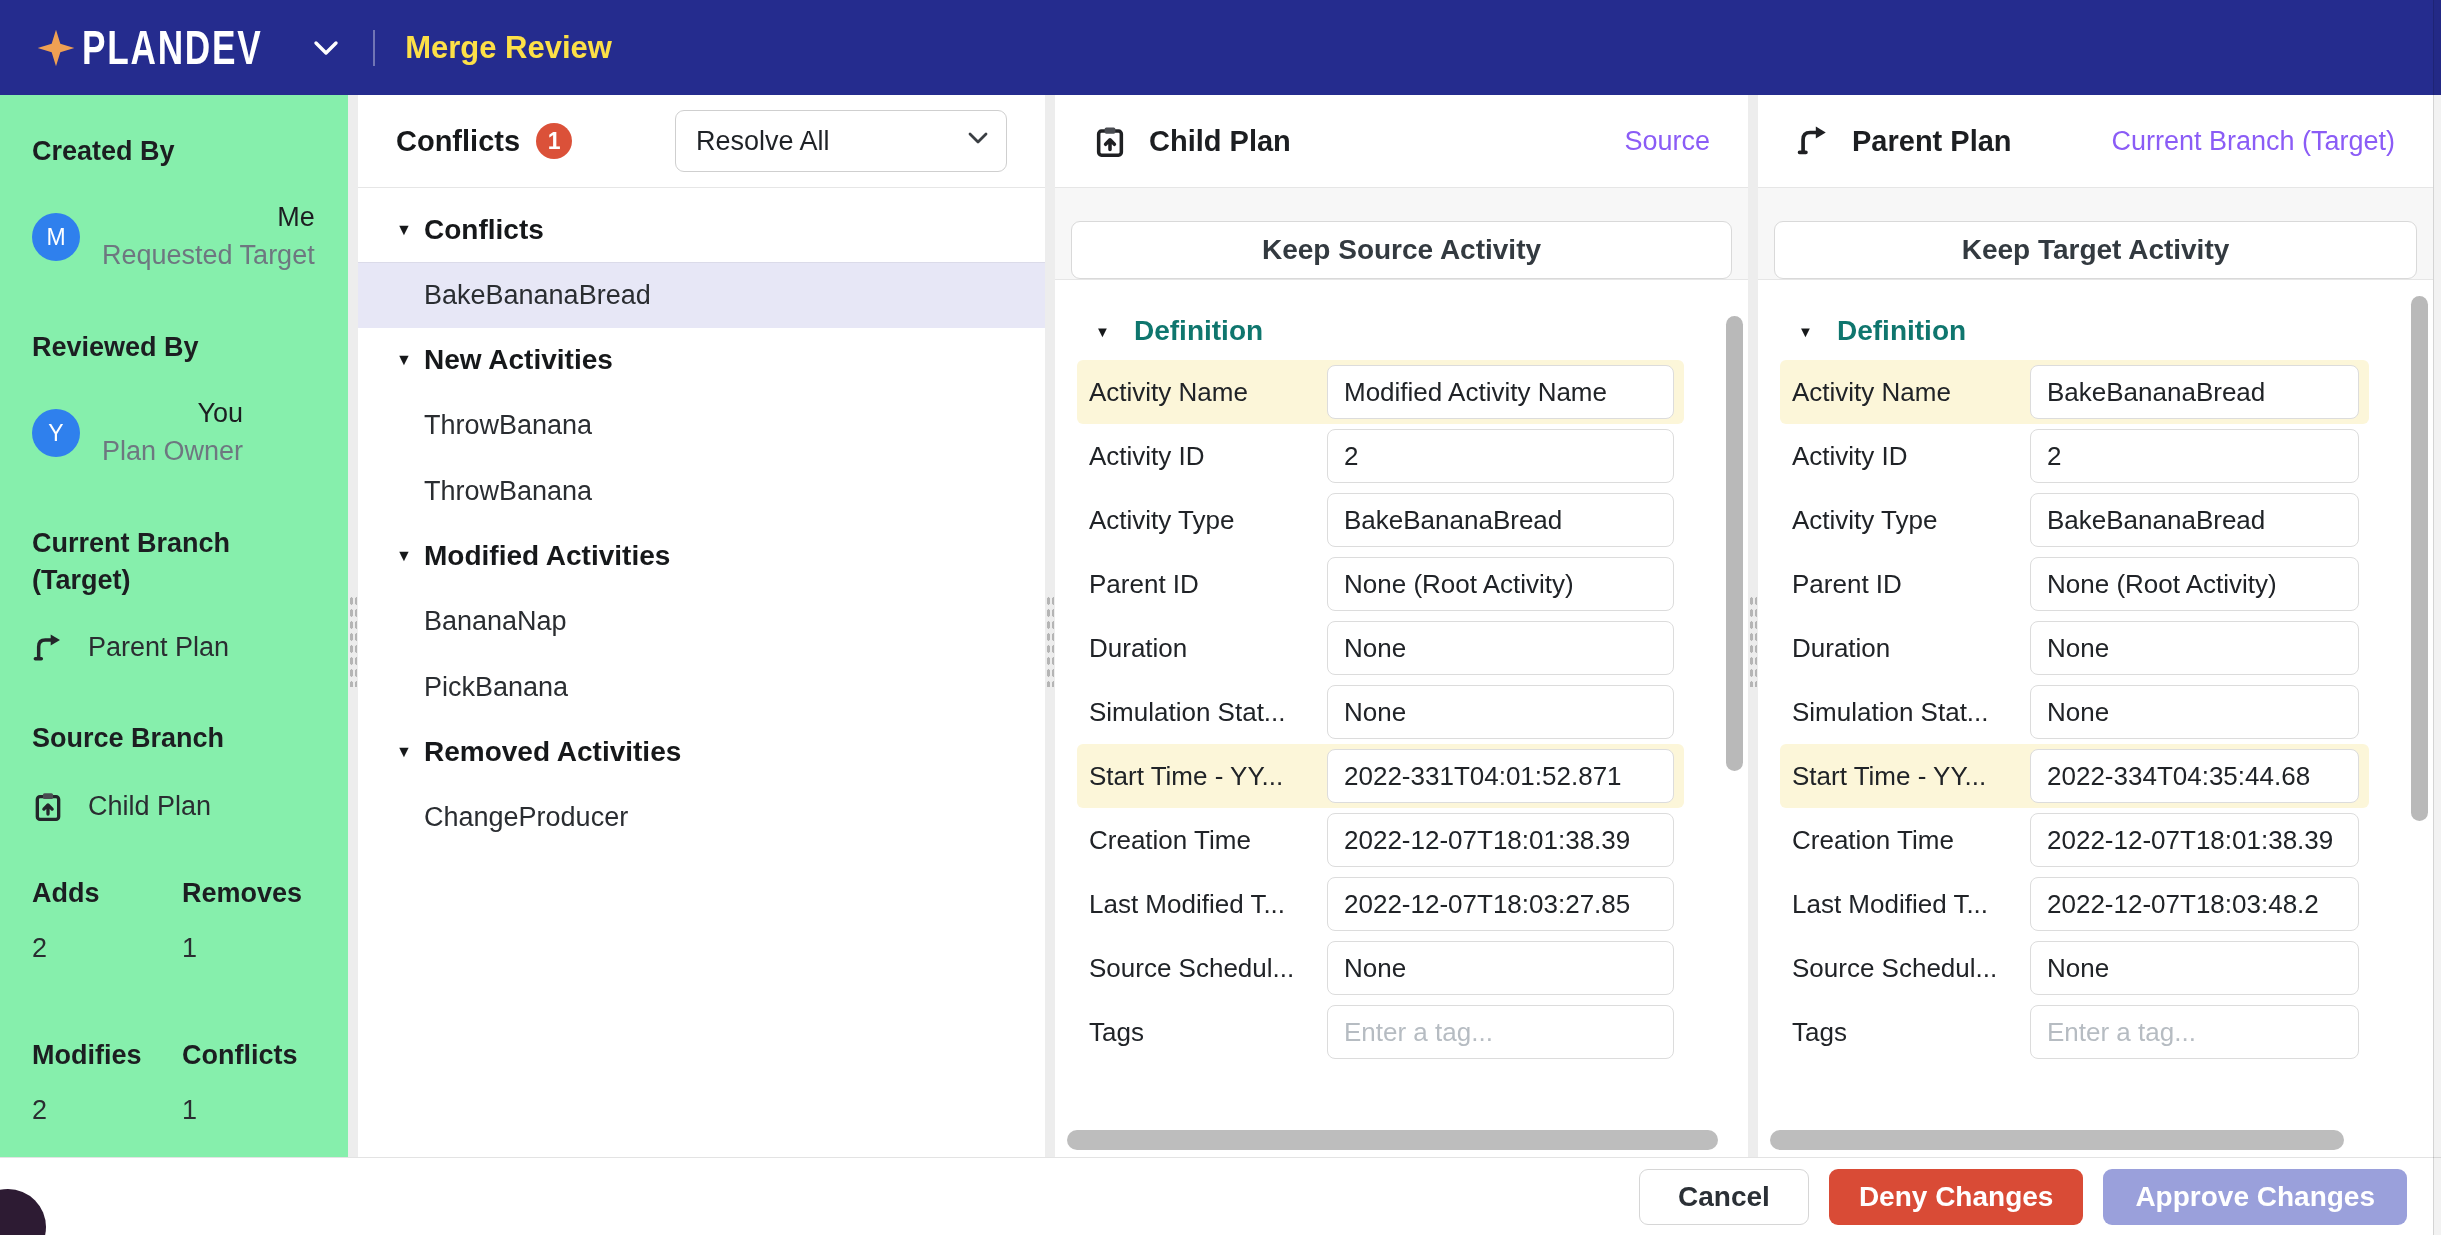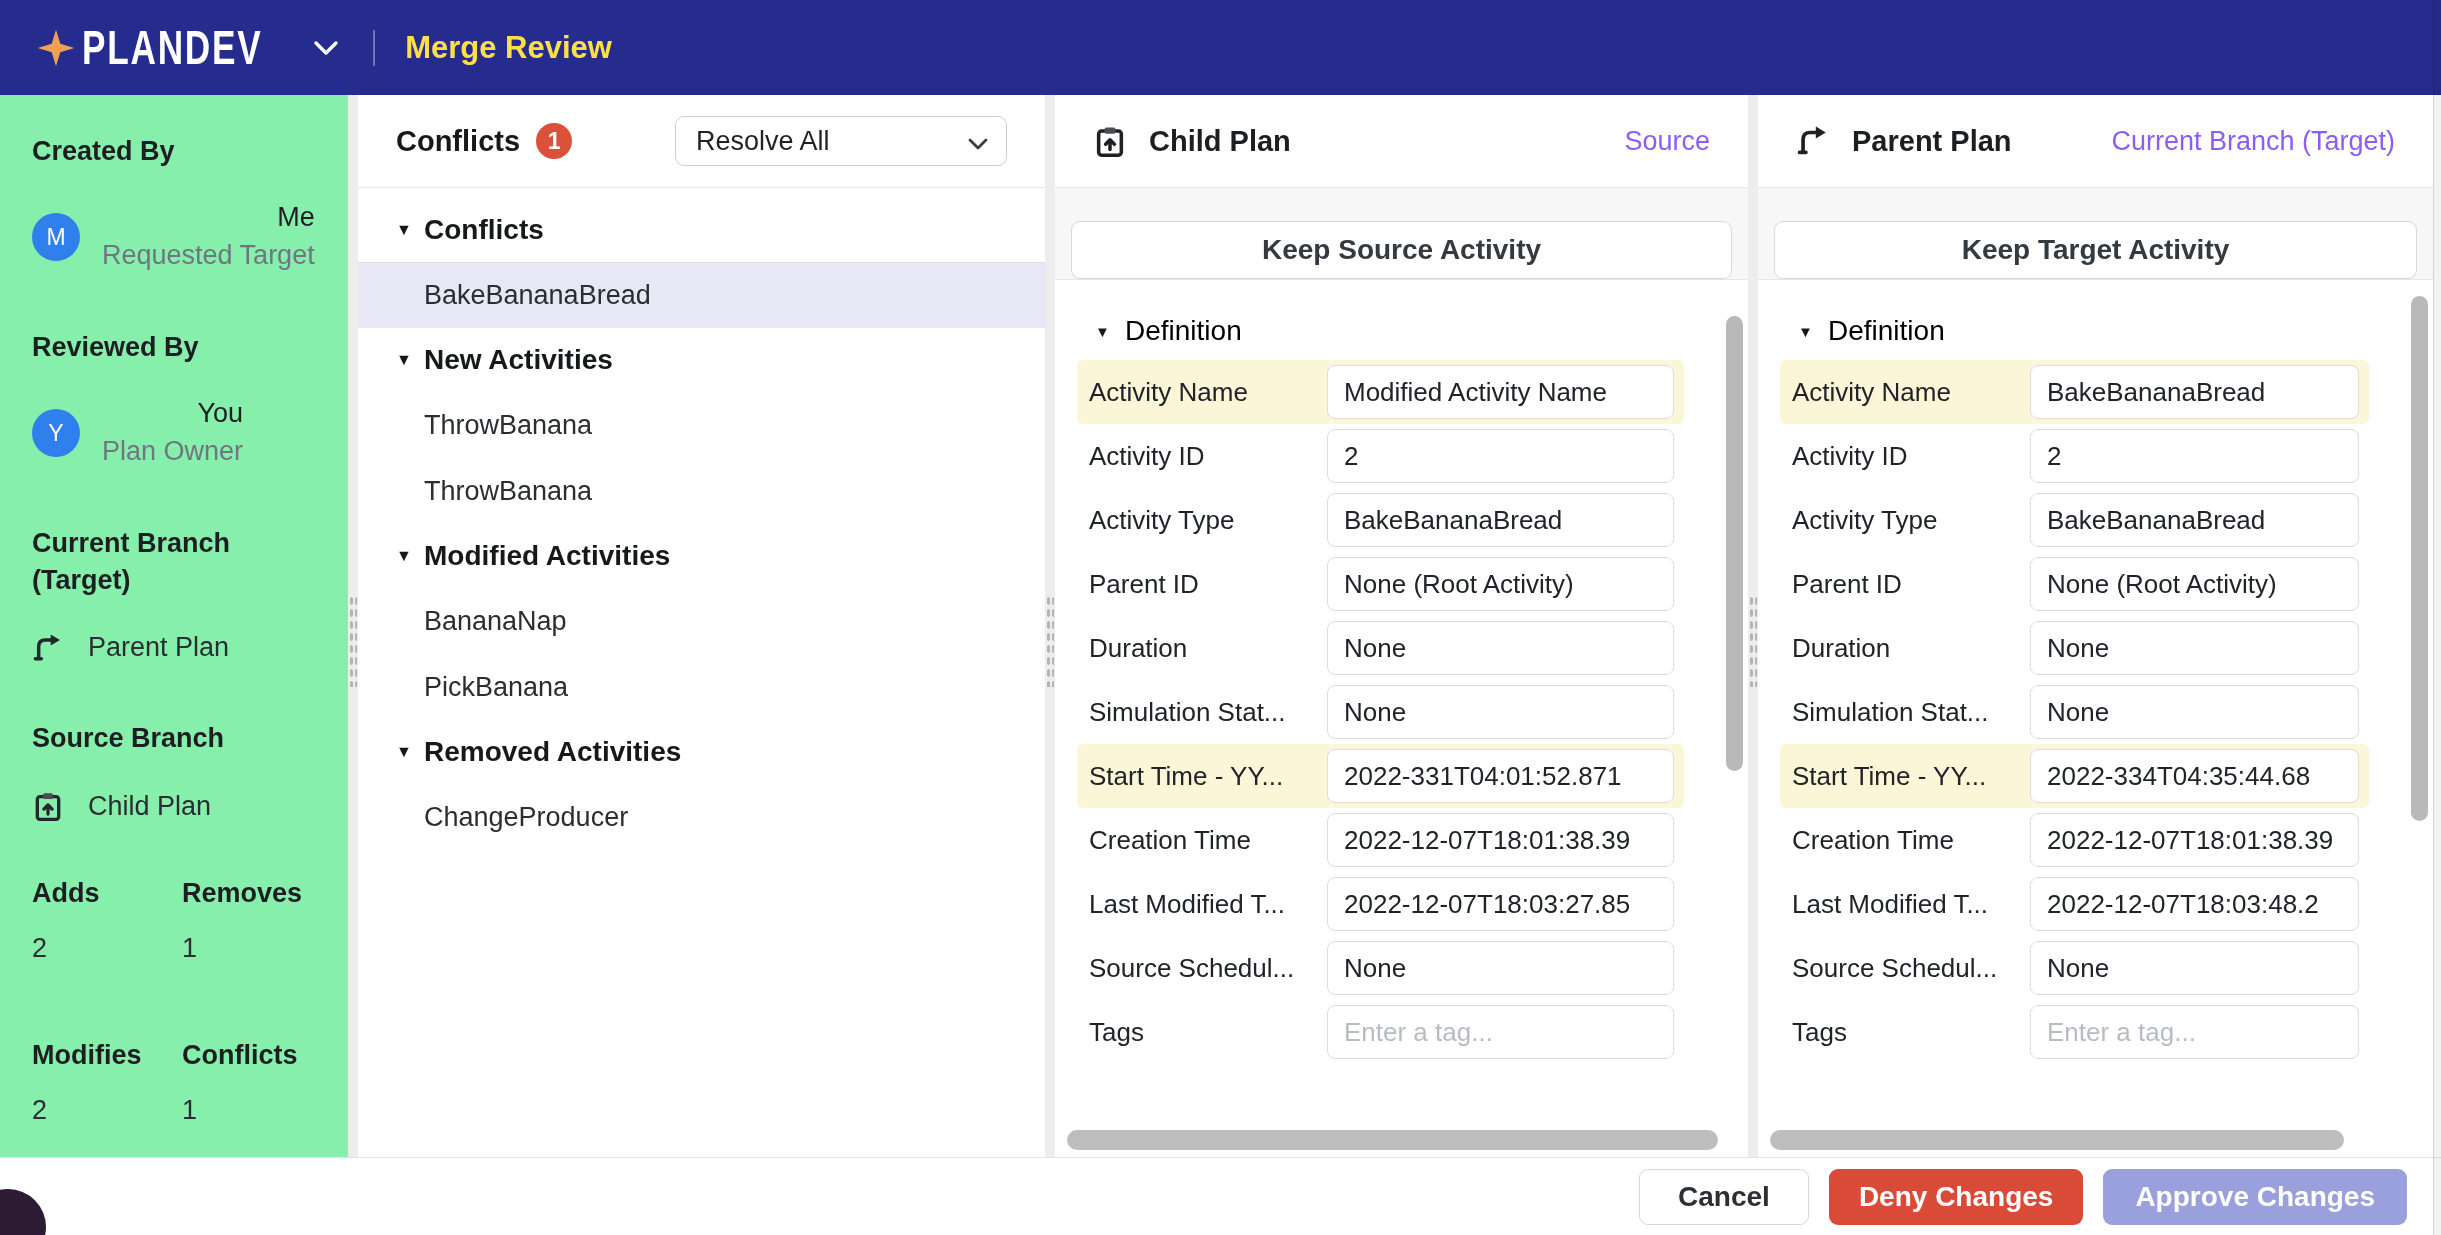--- a/index.html
+++ b/index.html
@@ -62,21 +62,21 @@
   }
   .conflicts-title { font-size:29px; font-weight:700; color:#16181A; }
   .badge {
     margin-left:16px; min-width:36px; height:36px; border-radius:18px; background:#DB5139;
     color:#fff; font-size:23px; font-weight:700; display:inline-flex;
     align-items:center; justify-content:center; padding:0 6px;
   }
   .spacer { flex:1; }
   .select-wrap { position:relative; width:332px; }
   .select-wrap select {
-    width:100%; height:50px; border:1.5px solid #CFCFCF; border-radius:9px;
+    width:100%; height:62px; border:1.5px solid #CFCFCF; border-radius:9px;
     background:#fff; font-family:"Liberation Sans", sans-serif; font-size:27px; color:#1F2226;
     padding:0 52px 0 20px; appearance:none; -webkit-appearance:none; outline:none;
   }
   .select-chevron { position:absolute; right:18px; top:21px; pointer-events:none; }
 
   .tree { padding-top:10px; overflow:hidden; }
   .tree-group { height:64px; display:flex; align-items:center; padding-left:38px; }
   .tree-tri { font-size:16px; color:#16181A; width:28px; }
   .tree-group-label { font-size:28px; font-weight:700; color:#16181A; }
   .tree-item { height:66px; display:flex; align-items:center; padding-left:66px; font-size:27px; color:#2A2D31; cursor:pointer; }
@@ -93,21 +93,21 @@
     flex:0 0 auto; height:92px; background:#F7F7F7; border-bottom:1px solid #E6E6E6;
     display:flex; align-items:flex-end; padding:0 16px;
   }
   .keep-button {
     width:100%; height:58px; background:#fff; border:1.5px solid #D9D9D9; border-radius:9px;
     font-family:"Liberation Sans", sans-serif; font-size:28px; font-weight:600; color:#333A40; cursor:pointer;
   }
   .dp-content { flex:1; position:relative; overflow:hidden; padding-top:22px; }
   .section-header { display:flex; align-items:center; padding-left:40px; height:58px; }
   .section-tri { font-size:15px; color:#16181A; width:30px; }
-  .section-title { font-size:28px; font-weight:400; color:#000000; }
+  .section-title { font-size:28px; font-weight:700; color:#0f766e;margin-left:9px; }
 
   .field-row {
     height:64px; display:flex; align-items:center;
     margin:0 64px 0 22px; padding:0 10px 0 12px; border-radius:6px;
   }
   .field-row.highlight { background:#FCF6D9; }
   .field-label {
     width:238px; flex:0 0 auto; font-size:26px; color:#202327;
     white-space:nowrap; overflow:hidden; padding-right:14px;
   }

